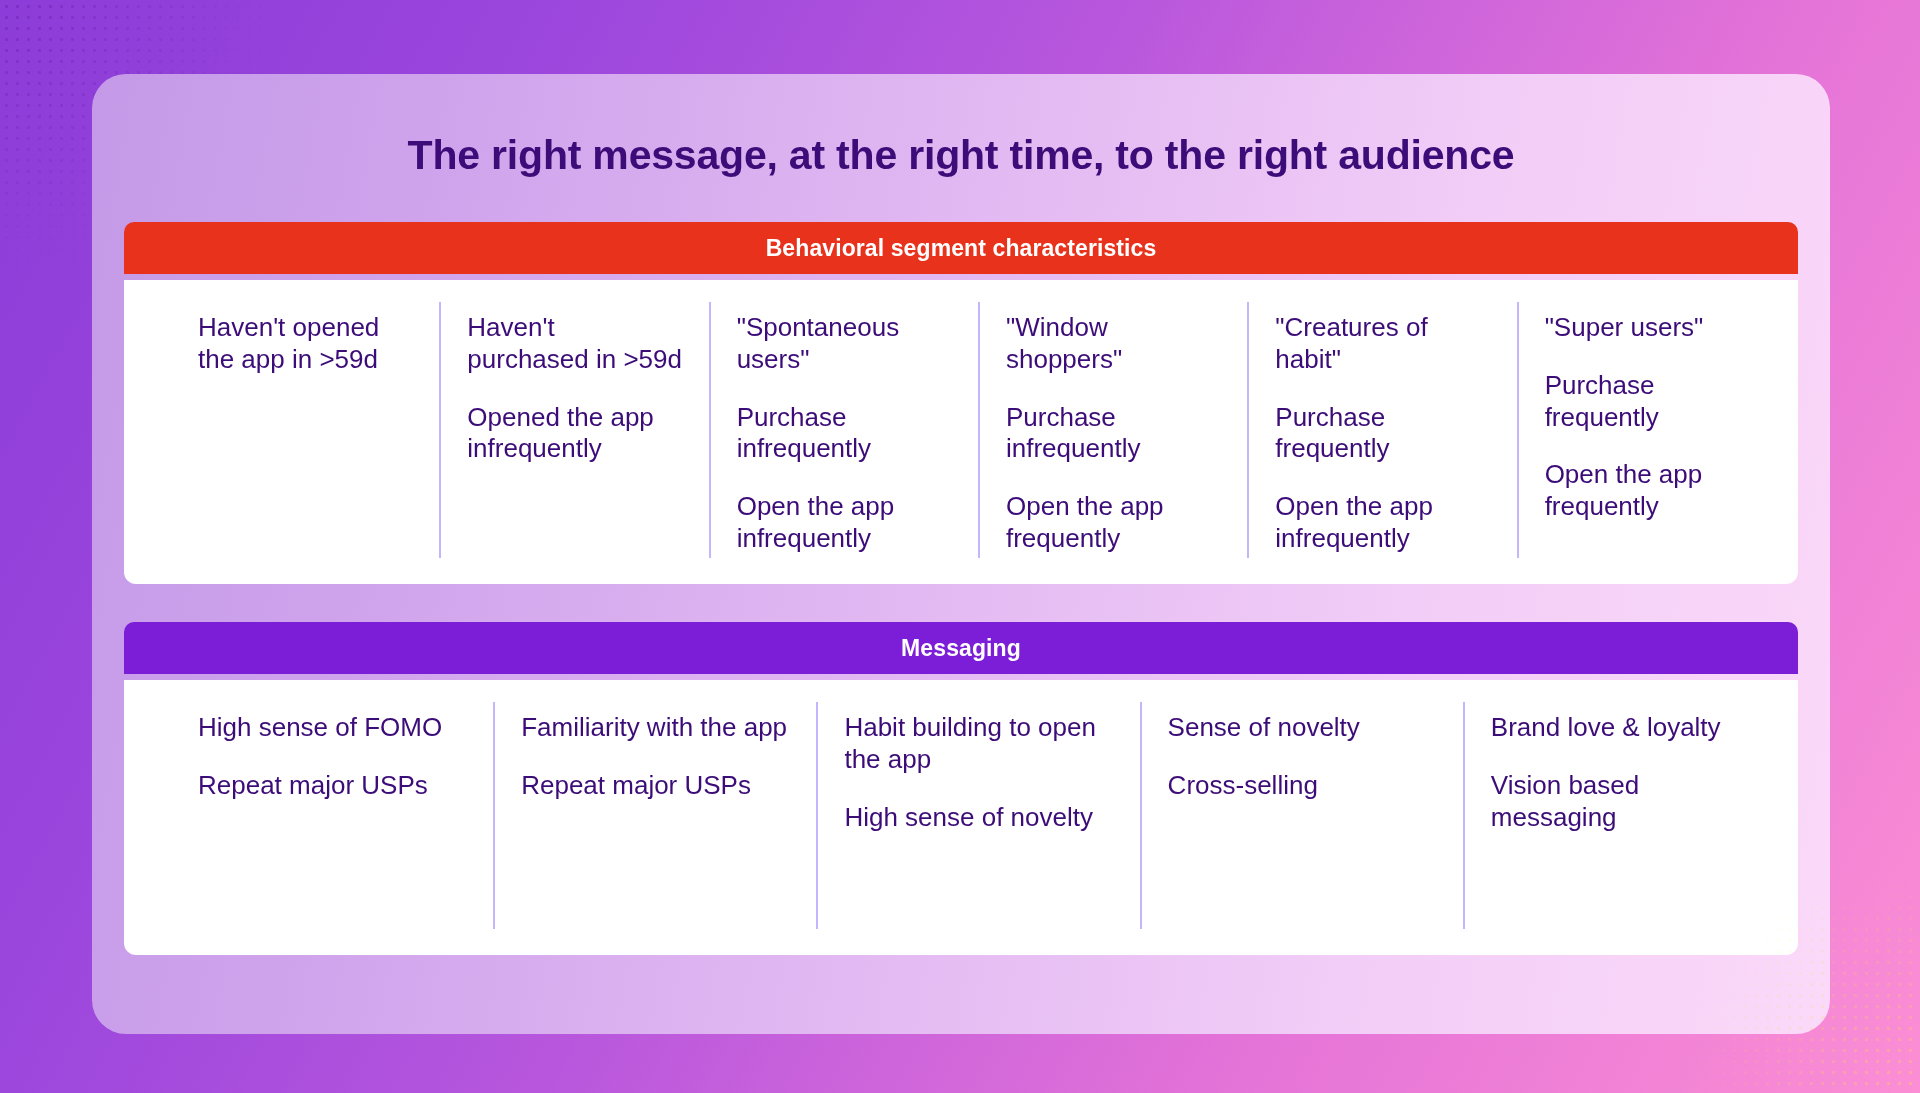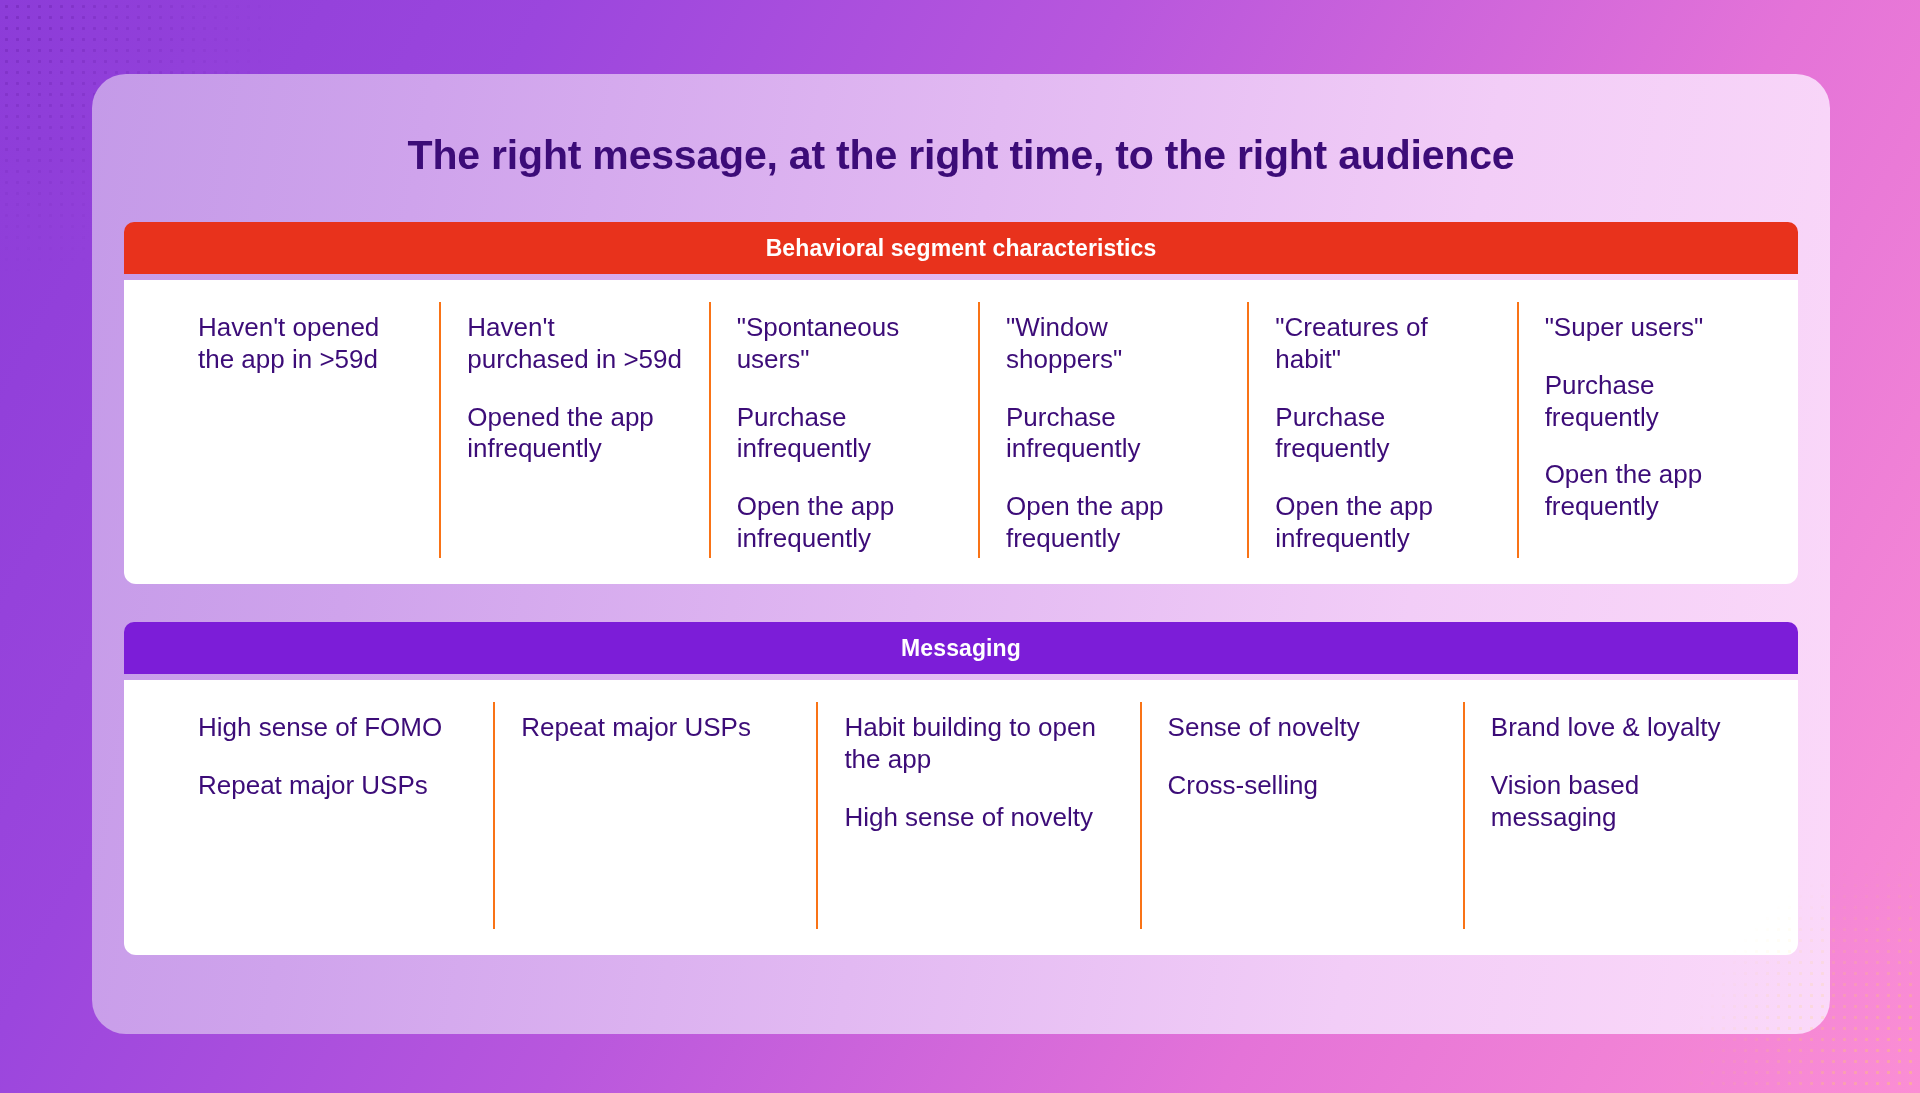--- a/index.html
+++ b/index.html
@@ -100,26 +100,26 @@
   .band.violet { background: #7c1dd8; }
 
   .panel {
     background: #ffffff;
     border-radius: 0 0 12px 12px;
     margin-top: 6px;
     display: flex;
     padding: 22px 0 26px 0;
   }
   .panel.tall-a { min-height: 272px; }
-  .panel.tall-b { min-height: 275px; justify-content: flex-end; }
+  .panel.tall-b { min-height: 275px; }
 
   .col {
     flex: 1 1 0;
     padding: 10px 26px 4px 26px;
-    border-left: 2px solid #f97316;
+    border-left: 2px solid #c4b5fd;
     display: flex;
     flex-direction: column;
     gap: 26px;
   }
   .col:first-child {
     border-left: none;
     padding-left: 74px;
   }
   .col:last-child {
     padding-right: 38px;
@@ -183,20 +183,21 @@
     <div class="section messaging">
       <div class="band violet">Messaging</div>
       <div class="panel tall-b">
 
         <div class="col">
           <div class="item">High sense of FOMO</div>
           <div class="item">Repeat major USPs</div>
         </div>
 
         <div class="col">
+          <div class="item">Familiarity with the app</div>
           <div class="item">Repeat major USPs</div>
         </div>
 
         <div class="col">
           <div class="item">Habit building to open the app</div>
           <div class="item">High sense of novelty</div>
         </div>
 
 
         <div class="col">

